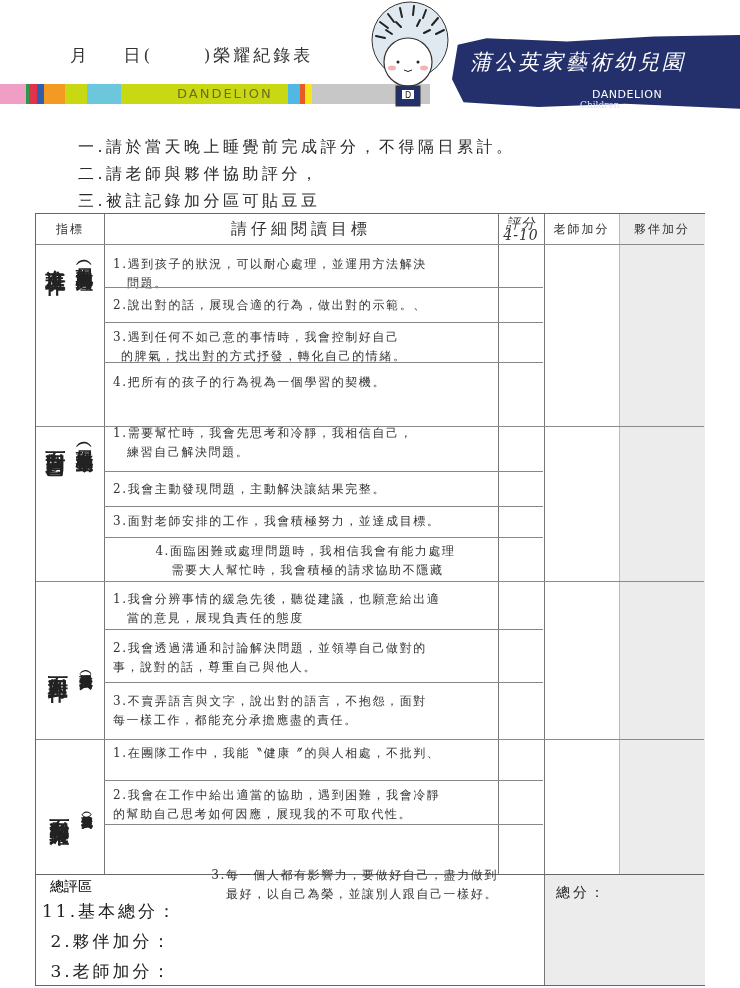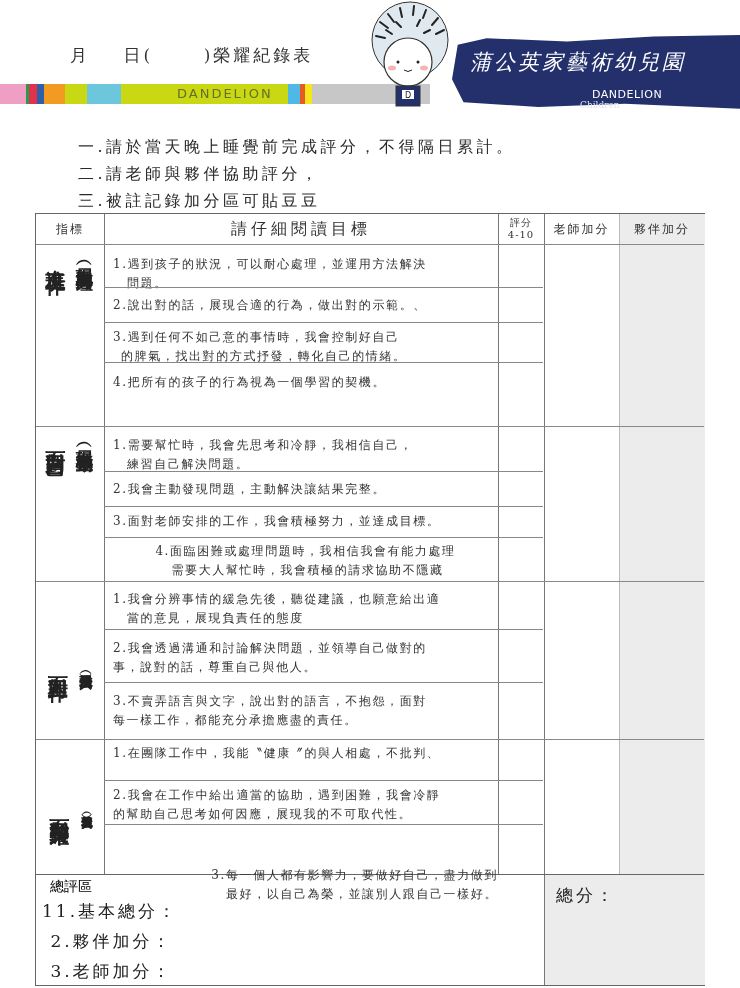--- a/index.html
+++ b/index.html
@@ -26,35 +26,35 @@
 
   
   .tbl { position: absolute; left: 35px; top: 213px; width: 670px; height: 773px; border: 1.5px solid #666; }
   .col-line { position: absolute; top: 0; bottom: 0; border-left: 1px solid #777; }
   .row-line { position: absolute; left: 0; right: 0; border-top: 1.5px solid #8a8a8a; }
   .peer-bg { position: absolute; left: 583px; top: 0; width: 86px; height: 660px; background: #ececec; }
   .total-bg { position: absolute; left: 508px; top: 660px; width: 161px; height: 111px; background: #ececec; }
 
   .th { position: absolute; top: 0; height: 30px; display: flex; align-items: center; justify-content: center; font-size: 12px; letter-spacing: 2px; color: #333; }
   .th.big { font-size: 16px; letter-spacing: 4px; }
-  .th.score { flex-direction: column; font-size: 10px; letter-spacing: 1px; line-height: 12px; }
+  .th.score { flex-direction: column; font-size: 14px; letter-spacing: 1px; line-height: 12px; font-style: italic; }
 
   .sec-label { position: absolute; left: 0; width: 68px; display: flex; justify-content: center; gap: 4px; }
   .vert { writing-mode: vertical-rl; font-family: "DejaVu Sans", sans-serif; font-weight: bold; color: #222; }
   .vert.main { font-size: 20px; letter-spacing: 2px; }
   .vert.sub { font-size: 17px; letter-spacing: 1px; }
   .vert.sub.small { font-size: 13px; letter-spacing: 0; }
 
   .item { position: absolute; left: 69px; width: 393px; padding: 4px 0 0 8px; font-size: 12px; letter-spacing: 1.6px; line-height: 19px; color: #333; }
   .item .cont { display: block; padding-left: 14px; }
   .item-sep { position: absolute; left: 68px; width: 439px; border-top: 1px solid #888; }
 
   .summary-title { position: absolute; left: 14px; top: 664px; font-family: "DejaVu Sans", sans-serif; font-weight: normal; font-size: 14px; color: #000000; }
   .summary-line { position: absolute; left: 6px; font-size: 17px; letter-spacing: 3px; color: #222; white-space: pre; }
-  .total-label { position: absolute; left: 520px; top: 670px; font-size: 17px; letter-spacing: 3px; color: #222; }
+  .total-label { position: absolute; left: 520px; top: 670px; font-size: 14px; letter-spacing: 3px; color: #222; }
 </style>
 </head>
 <body>
 
 <div class="hdr-title">月    日(      )榮耀紀錄表</div>
 
 <div class="stripe">
   <span style="width:26px;background:#ef9fc4"></span>
   <span style="width:3px;background:#2a9a4a"></span>
   <span style="width:8px;background:#e0324a"></span>
@@ -137,21 +137,21 @@
   </div>
   <div class="item-sep" style="top:148px;"></div>
   <div class="item" style="top:155px;">
     <span>4.把所有的孩子的行為視為一個學習的契機。</span>
   </div>
 
   <div class="sec-label" style="top:222px;height:140px;">
     <span class="vert main">面對自己</span>
     <span class="vert sub">︵展現積極主動︶</span>
   </div>
-  <div class="item" style="top:218px;">
+  <div class="item" style="top:206px;">
     <span>1.需要幫忙時，我會先思考和冷靜，我相信自己，</span>
     <span class="cont">練習自己解決問題。</span>
   </div>
   <div class="item-sep" style="top:257px;"></div>
   <div class="item" style="top:262px;">
     <span>2.我會主動發現問題，主動解決讓結果完整。</span>
   </div>
   <div class="item-sep" style="top:292px;"></div>
   <div class="item" style="top:294px;width:400px;">
     <span>3.面對老師安排的工作，我會積極努力，並達成目標。</span>

